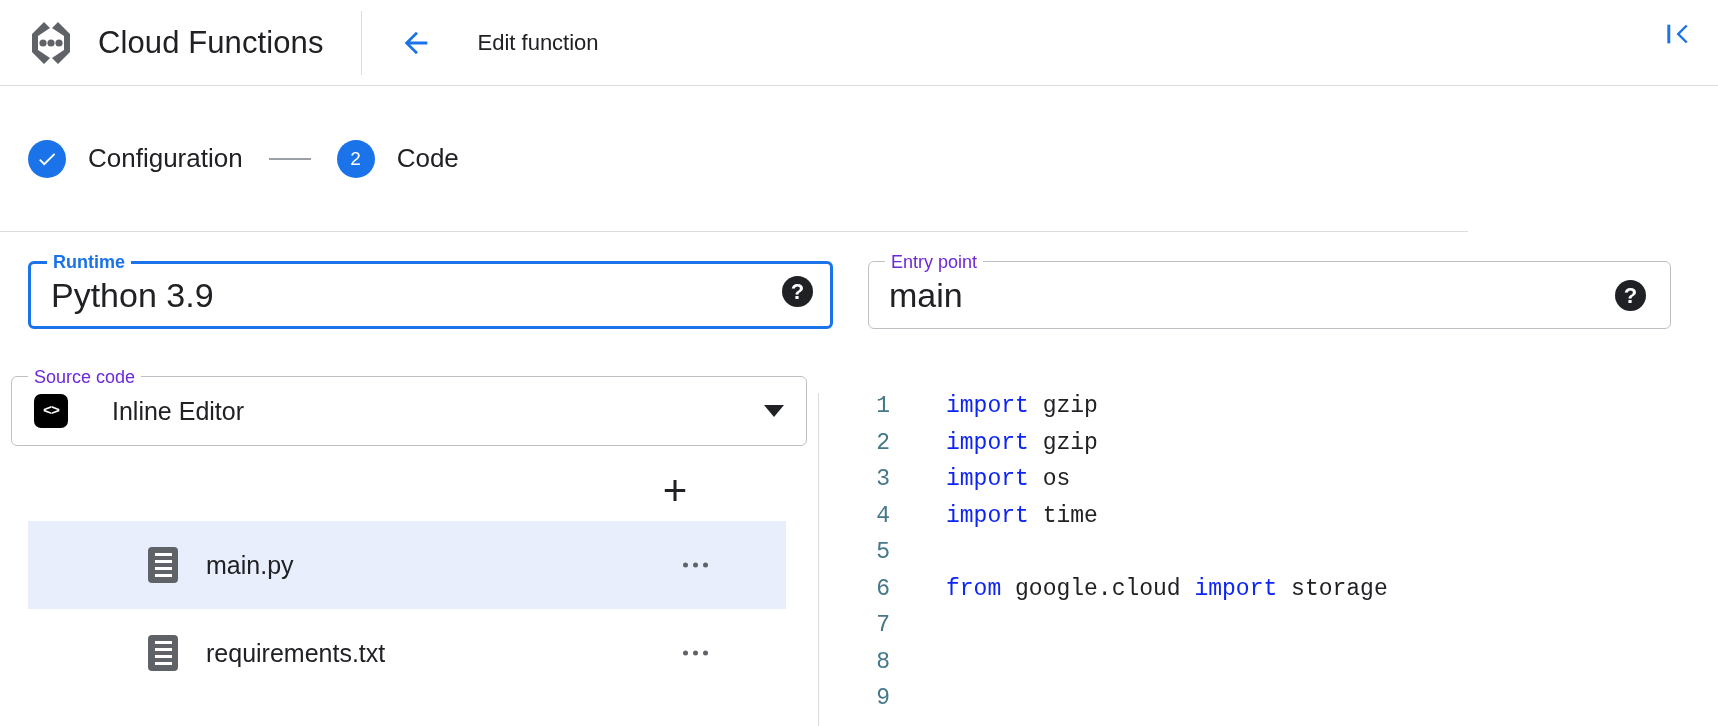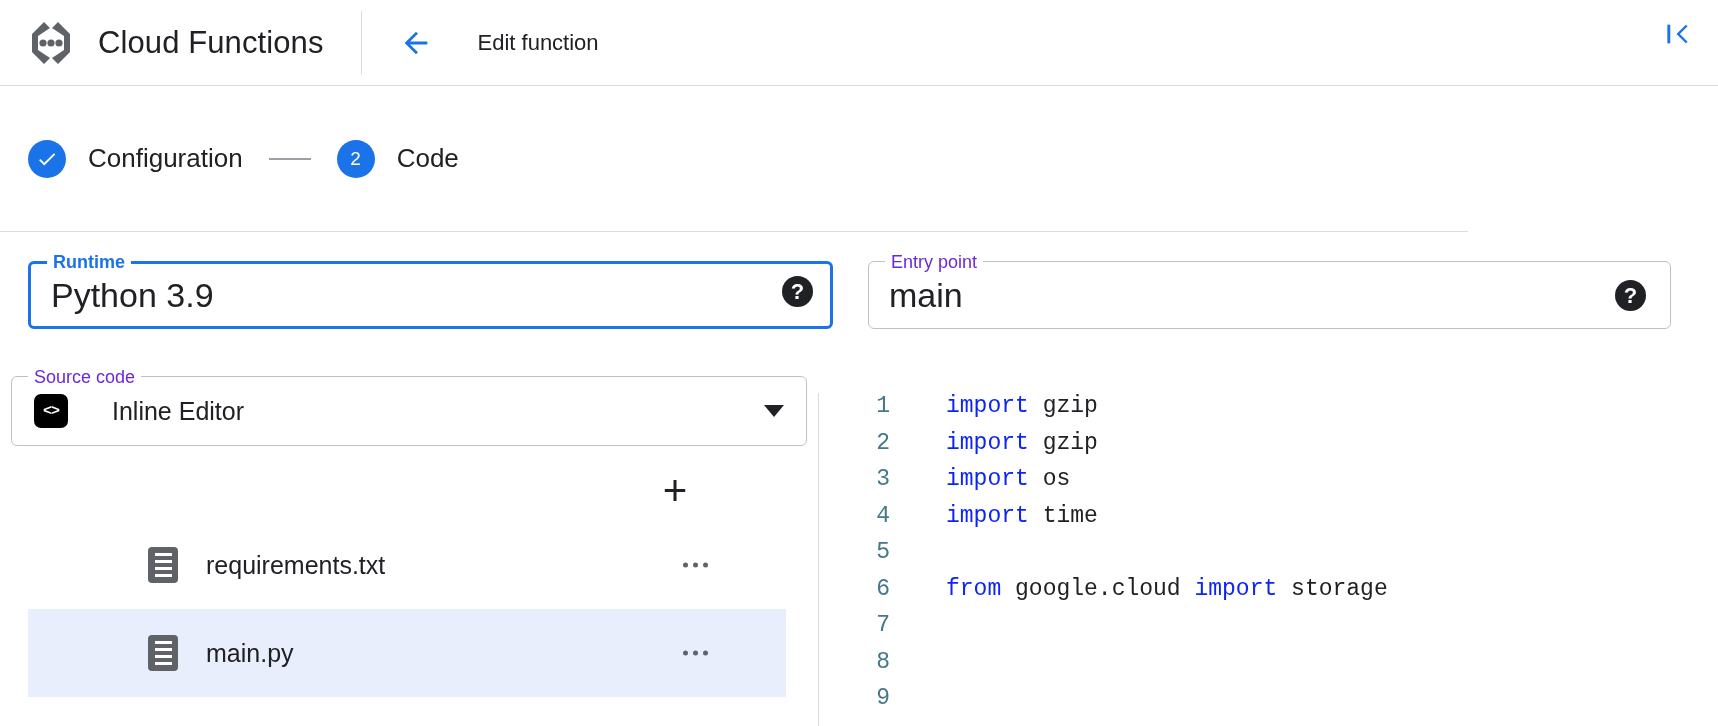--- a/index.html
+++ b/index.html
@@ -446,50 +446,50 @@
       <div class="inline-icon">&lt;&gt;</div>
       <div class="value">Inline Editor</div>
       <div class="dropdown-caret"></div>
     </div>
 
     <div class="add-row">
       <div class="add-btn">+</div>
     </div>
 
     <div class="file-list">
+
+      <div class="file-row selected">
+        <div class="file-icon">
+          <span></span>
+            <span></span>
+            <span></span>
+            <span></span>
+        </div>
+        <div class="file-name">main.py</div>
+        <div class="file-menu">
+          <i></i>
+            <i></i>
+            <i></i>
+        </div>
+      </div>
 
       <div class="file-row">
         <div class="file-icon">
           <span></span>
             <span></span>
             <span></span>
             <span></span>
         </div>
         <div class="file-name">requirements.txt</div>
         <div class="file-menu">
           <i></i>
             <i></i>
             <i></i>
         </div>
       </div>
-
-      <div class="file-row selected">
-        <div class="file-icon">
-          <span></span>
-            <span></span>
-            <span></span>
-            <span></span>
-        </div>
-        <div class="file-name">main.py</div>
-        <div class="file-menu">
-          <i></i>
-            <i></i>
-            <i></i>
-        </div>
-      </div>
     </div>
 
     <div class="v-divider"></div>
 
     <div class="editor" id="editor">
         <div class="code-line"><span class="ln">1</span><span><span class="kw">import</span><span class="txt"> gzip</span></span></div>
         <div class="code-line"><span class="ln">2</span><span><span class="kw">import</span><span class="txt"> gzip</span></span></div>
         <div class="code-line"><span class="ln">3</span><span><span class="kw">import</span><span class="txt"> os</span></span></div>
         <div class="code-line"><span class="ln">4</span><span><span class="kw">import</span><span class="txt"> time</span></span></div>
         <div class="code-line"><span class="ln">5</span><span></span></div>

